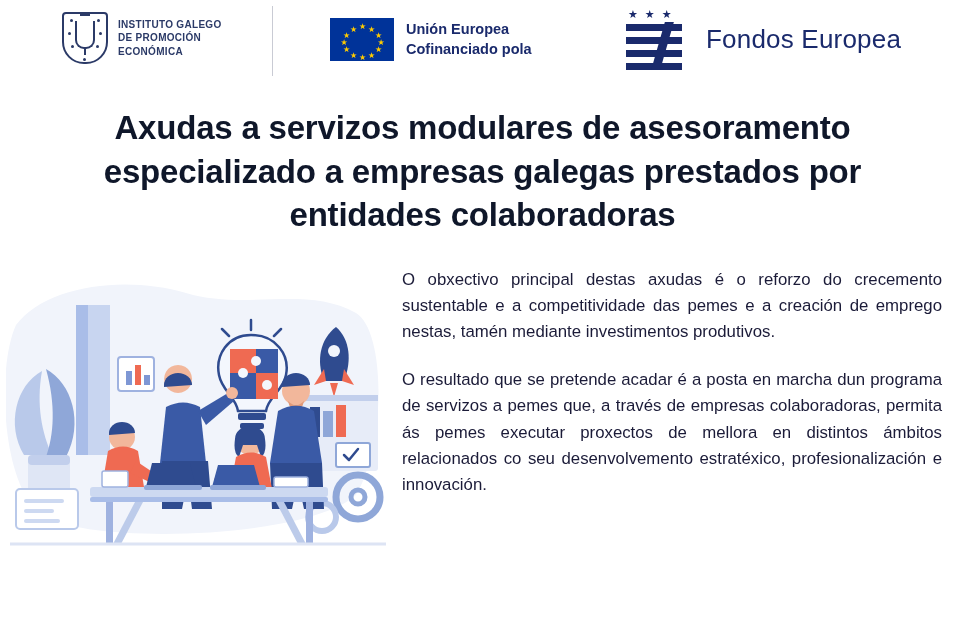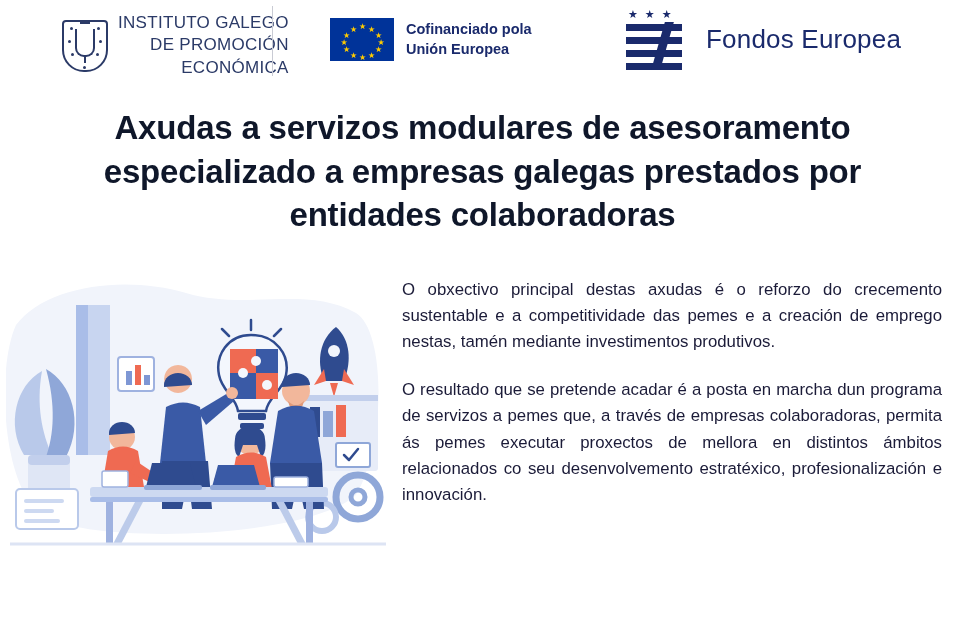--- a/index.html
+++ b/index.html
@@ -73,25 +73,24 @@
   }
   .igape-dot {
     position: absolute;
     width: 3px;
     height: 3px;
     background: #2b3a67;
     border-radius: 50%;
   }
   .igape-text {
     color: #2b3a67;
-    font-size: 17px;
-    font-weight: normal;
+    font-size: 10px;
+    font-weight: bold;
     line-height: 1.32;
     letter-spacing: .3px;
-    text-align: right;
   }
   .logo-divider {
     position: absolute;
     left: 272px;
     top: 6px;
     width: 1px;
     height: 70px;
     background: #c9cbd4;
   }
 
@@ -197,21 +196,21 @@
   .illu-svg { display: block; }
 
   .text-col {
     width: 540px;
     margin-left: 6px;
     color: #1b1b38;
     font-size: 16.8px;
     line-height: 1.56;
     text-align: justify;
   }
-  .text-col p { margin: 12px 0 22px 0; }
+  .text-col p { margin: 2px 0 22px 0; }
   .text-col p:last-child { margin-bottom: 0; }
 </style>
 </head>
 <body>
 
 <div class="logo-bar">
 
   <div class="logo-igape">
     <div class="igape-shield">
       <div class="outline"></div>
@@ -244,22 +243,22 @@
       <span class="eu-star" style="left:45px; top:14px;">★</span>
       <span class="eu-star" style="left:10.5px; top:21px;">★</span>
       <span class="eu-star" style="left:47.5px; top:21px;">★</span>
       <span class="eu-star" style="left:13px; top:28px;">★</span>
       <span class="eu-star" style="left:45px; top:28px;">★</span>
       <span class="eu-star" style="left:20px; top:33.5px;">★</span>
       <span class="eu-star" style="left:38px; top:33.5px;">★</span>
       <span class="eu-star" style="left:29px; top:36px;">★</span>
     </div>
     <div class="eu-text">
+      <div>Unión Europea</div>
       <div>Cofinanciado pola</div>
-      <div>Unión Europea</div>
     </div>
   </div>
 
   <div class="logo-fondos">
     <div class="fondos-mark">
       <div class="fondos-stars">★★★</div>
       <div class="fondos-bar" style="top:16px; width:56px;"></div>
       <div class="fondos-bar" style="top:29px; width:56px;"></div>
       <div class="fondos-bar" style="top:42px; width:56px;"></div>
       <div class="fondos-bar" style="top:55px; width:56px;"></div>

